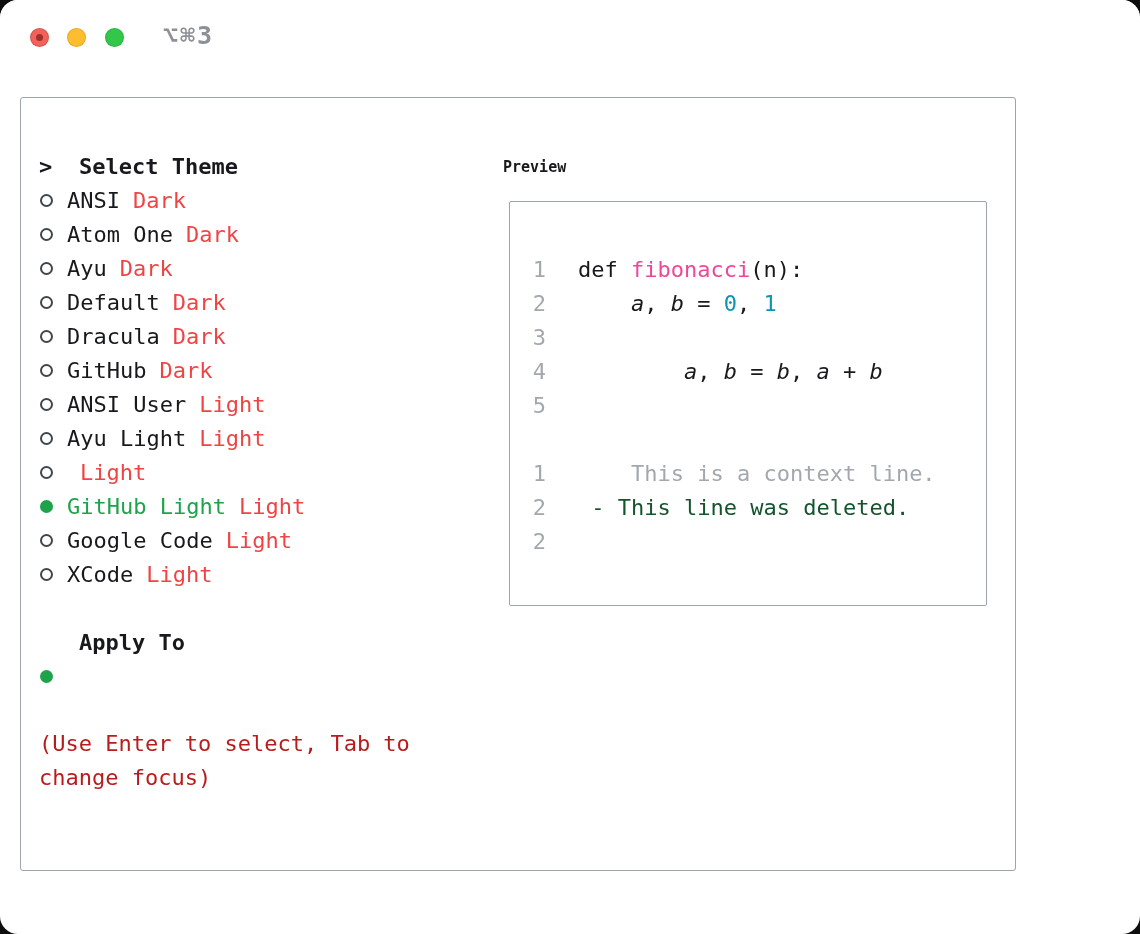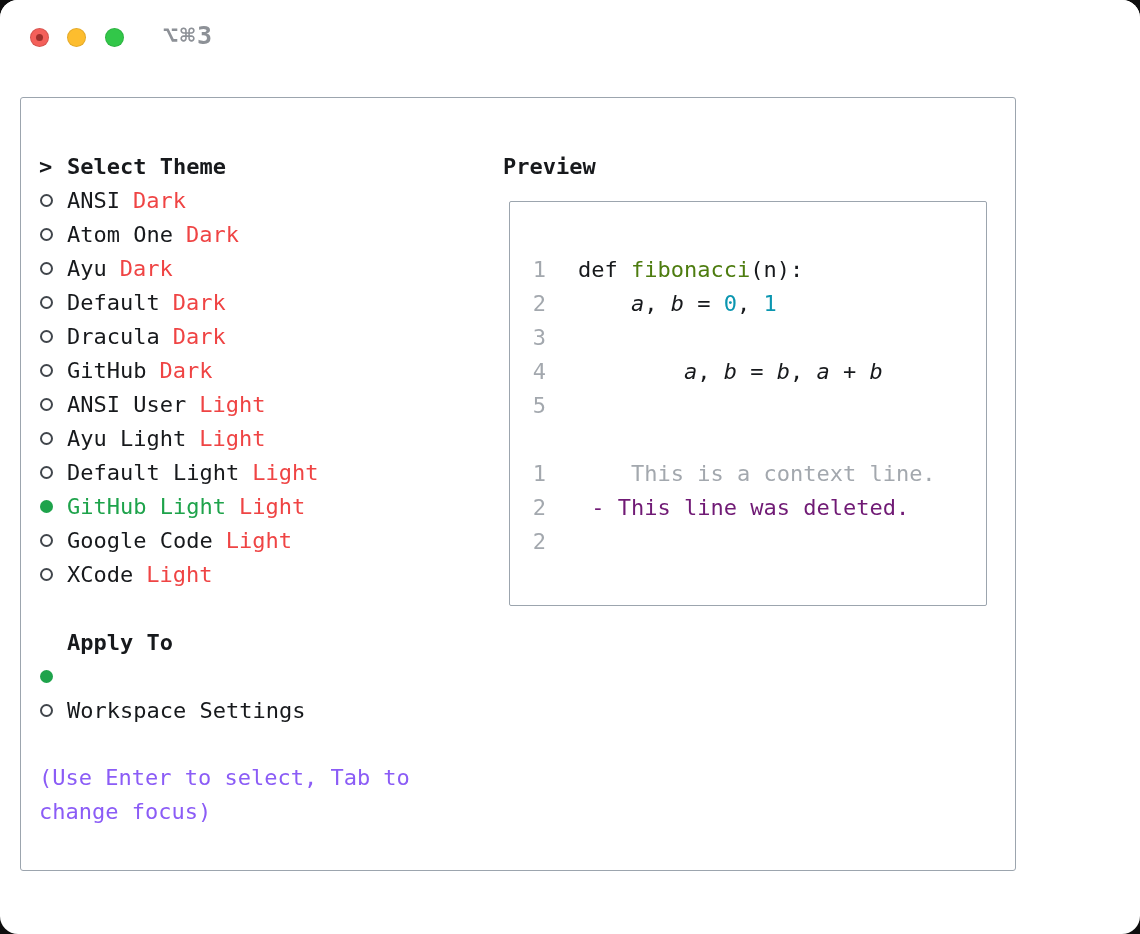--- a/index.html
+++ b/index.html
@@ -20,28 +20,28 @@
   .panel { position:absolute; left:20px; top:97px; width:996px; height:774px;
     background:#ffffff; border:1.5px solid #9ca5ae; border-radius:3px; }
 
   
   .left { position:absolute; left:18px; top:51px; font-size:22px; color:#17191c; }
   .row { display:flex; align-items:center; height:34px; white-space:pre; }
   .marker { width:28px; display:flex; align-items:center; flex:none; }
   .prompt { font-weight:700; color:#17191c; }
   .dot { width:13px; height:13px; border-radius:50%; border:2px solid #41464c; margin-left:1px; }
   .dot.sel { border:none; }
-  .list-title { font-weight:700; }
+  .list-title { font-weight:700;margin-left:12px; }
   .ttag { color:#ef4444; margin-left:13px; }
   .apply-header { margin-top:34px; }
-  .help { margin-top:34px; color:#8b5cf6; line-height:34px; }
+  .help { margin-top:34px; color:#b91c1c; line-height:34px; }
 
   
   .preview-title { position:absolute; left:482px; top:52px; height:34px; line-height:34px;
-    font-weight:700; font-size:22px; color:#17191c; }
+    font-weight:700; font-size:15px; color:#17191c; }
   .preview-box { position:absolute; left:488px; top:103px; width:478px; height:405px;
     border:1.5px solid #9ca5ae; border-radius:2px; background:#ffffff; }
   .code-wrap { position:absolute; left:22px; top:51px; }
   .code-row { display:flex; height:34px; line-height:34px; font-size:22px; }
   .ln { width:14px; flex:none; text-align:right; color:#a3a8ae; }
   .code { white-space:pre; margin-left:32px; }
   .seg-i { font-style:italic; }
 </style>
 </head>
 <body>
@@ -65,49 +65,48 @@
 
       <div id="theme-list">
           <div class="row"><span class="marker"><span class="dot"></span></span><span>ANSI</span><span class="ttag">Dark</span></div>
           <div class="row"><span class="marker"><span class="dot"></span></span><span>Atom One</span><span class="ttag">Dark</span></div>
           <div class="row"><span class="marker"><span class="dot"></span></span><span>Ayu</span><span class="ttag">Dark</span></div>
           <div class="row"><span class="marker"><span class="dot"></span></span><span>Default</span><span class="ttag">Dark</span></div>
           <div class="row"><span class="marker"><span class="dot"></span></span><span>Dracula</span><span class="ttag">Dark</span></div>
           <div class="row"><span class="marker"><span class="dot"></span></span><span>GitHub</span><span class="ttag">Dark</span></div>
           <div class="row"><span class="marker"><span class="dot"></span></span><span>ANSI User</span><span class="ttag">Light</span></div>
           <div class="row"><span class="marker"><span class="dot"></span></span><span>Ayu Light</span><span class="ttag">Light</span></div>
-          <div class="row"><span class="marker"><span class="dot"></span></span><span>Default Light</span><span class="ttag">Light</span></div>
+          <div class="row"><span class="marker"><span class="dot"></span></span><span class="ttag">Light</span></div>
           <div class="row"><span class="marker"><span class="dot sel" style="background: rgb(30, 163, 75);"></span></span><span style="color: rgb(30, 163, 75);">GitHub Light</span><span class="ttag">Light</span></div>
           <div class="row"><span class="marker"><span class="dot"></span></span><span>Google Code</span><span class="ttag">Light</span></div>
           <div class="row"><span class="marker"><span class="dot"></span></span><span>XCode</span><span class="ttag">Light</span></div>
         </div>
 
       <div class="row apply-header">
         <span class="marker"></span>
         <span class="list-title">Apply To</span>
       </div>
 
       <div id="apply-list">
           <div class="row"><span class="marker"><span class="dot sel" style="background: rgb(30, 163, 75);"></span></span></div>
-          <div class="row"><span class="marker"><span class="dot"></span></span><span>Workspace Settings</span></div>
         </div>
 
       <div class="help">
         <div>(Use Enter to select, Tab to</div>
         <div>change focus)</div>
       </div>
     </div>
 
     <div class="preview-title">Preview</div>
 
     <div class="preview-box">
       <div class="code-wrap" id="preview-code">
           <div class="code-row">
             <span class="ln">1</span>
-            <span class="code"><span class="seg-p" style="color: rgb(23, 25, 28);">def </span><span class="seg-f" style="color: #4d7c0f;">fibonacci</span><span class="seg-p" style="color: rgb(23, 25, 28);">(n):</span></span>
+            <span class="code"><span class="seg-p" style="color: rgb(23, 25, 28);">def </span><span class="seg-f" style="color: #ec4899;">fibonacci</span><span class="seg-p" style="color: rgb(23, 25, 28);">(n):</span></span>
           </div>
           <div class="code-row">
             <span class="ln">2</span>
             <span class="code"><span class="seg-p" style="color: rgb(23, 25, 28);">    </span><span class="seg-i" style="color: rgb(23, 25, 28);">a</span><span class="seg-p" style="color: rgb(23, 25, 28);">, </span><span class="seg-i" style="color: rgb(23, 25, 28);">b</span><span class="seg-p" style="color: rgb(23, 25, 28);"> = </span><span class="seg-n" style="color: rgb(10, 150, 176);">0</span><span class="seg-p" style="color: rgb(23, 25, 28);">, </span><span class="seg-n" style="color: rgb(10, 150, 176);">1</span></span>
           </div>
           <div class="code-row">
             <span class="ln">3</span>
           </div>
           <div class="code-row">
             <span class="ln">4</span>
@@ -119,21 +118,21 @@
           <div class="code-row">
             <span class="ln"></span>
             <span class="code"></span>
           </div>
           <div class="code-row">
             <span class="ln">1</span>
             <span class="code"><span class="seg-c" style="color: rgb(163, 168, 174);">    This is a context line.</span></span>
           </div>
           <div class="code-row">
             <span class="ln">2</span>
-            <span class="code"><span class="seg-d" style="color: #701a75;"> - This line was deleted.</span></span>
+            <span class="code"><span class="seg-d" style="color: #14532d;"> - This line was deleted.</span></span>
           </div>
           <div class="code-row">
             <span class="ln">2</span>
           </div>
         </div>
     </div>
 
   </div>
 </div>
 

